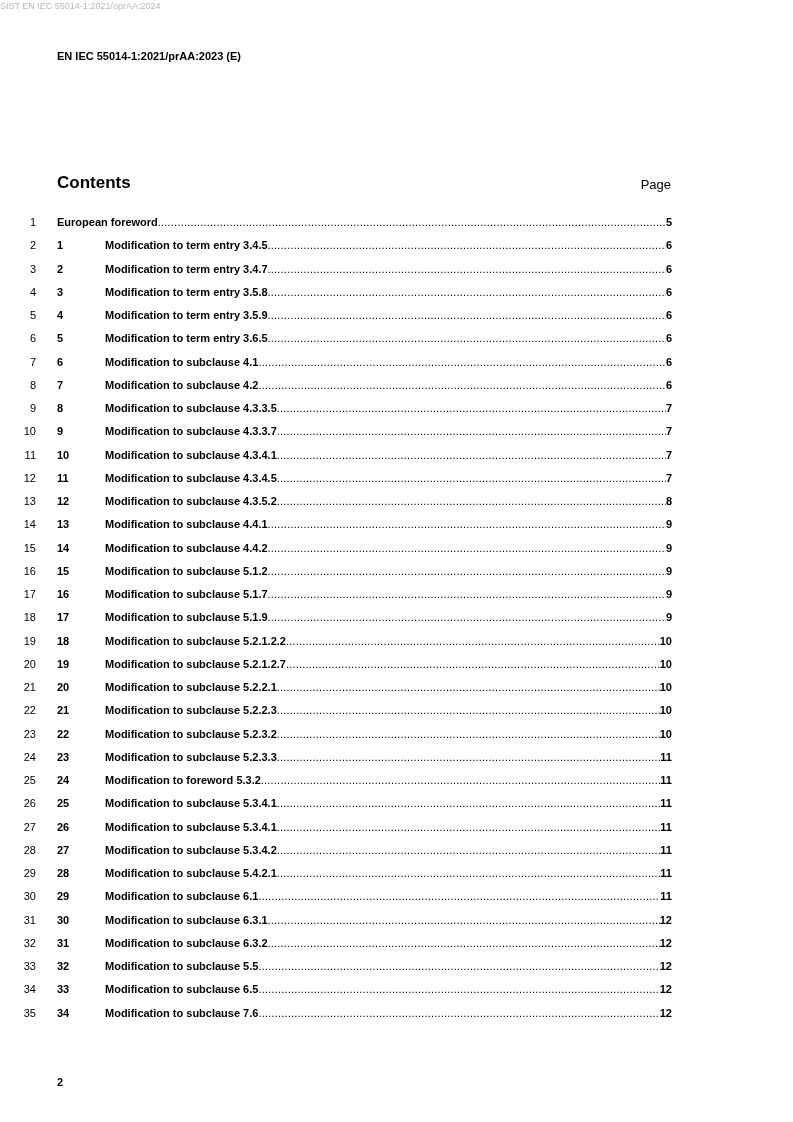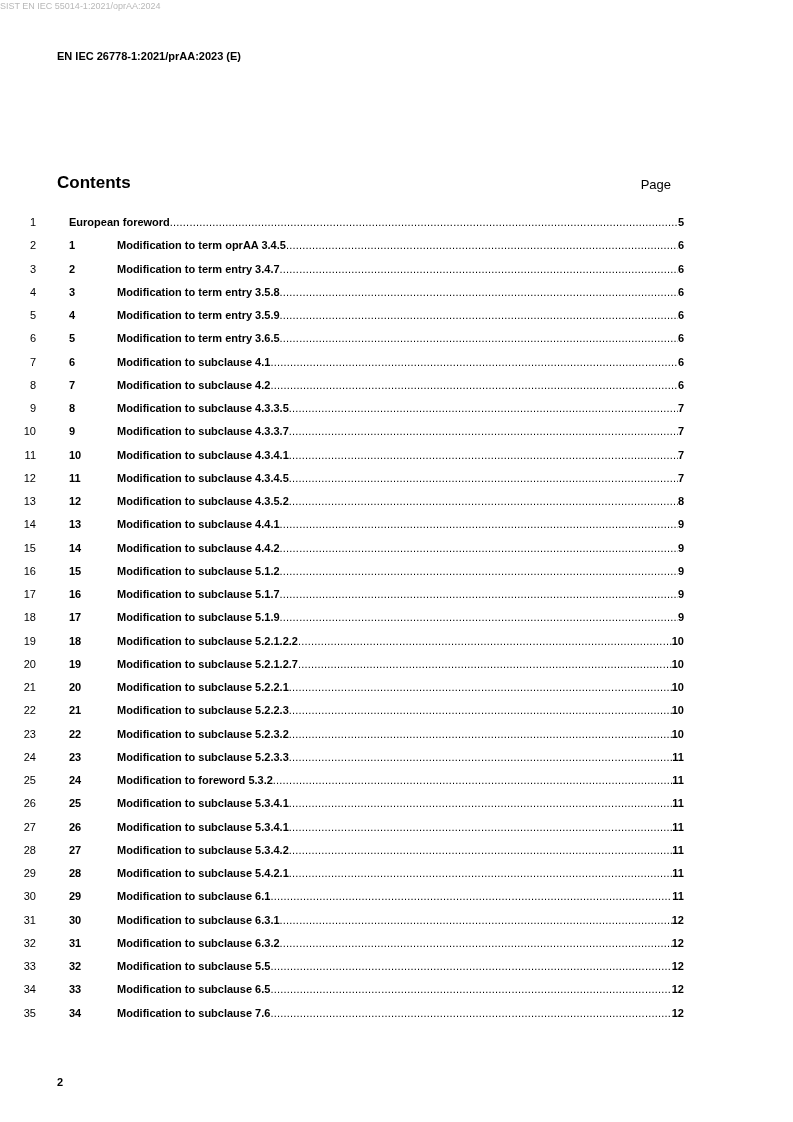--- a/index.html
+++ b/index.html
@@ -6,51 +6,51 @@
   body { width: 793px; height: 1122px; position: relative; overflow: hidden;
          font-family: "Liberation Sans", sans-serif; color: #000; }
   .watermark { position: absolute; top: 0; left: 0; width: 793px; text-align: left;
                font-size: 9px; color: #b8b8b8; line-height: 12px; }
   .doc-header { position: absolute; top: 50px; left: 57px; font-size: 11px; font-weight: bold; }
   .contents-title { position: absolute; top: 173px; left: 57px; font-size: 17px; font-weight: bold; }
   .page-label { position: absolute; top: 177px; right: 122px; font-size: 13px; }
   .toc { position: absolute; top: 214px; left: 0; width: 793px; }
   .toc-row { position: relative; height: 23.26px; font-size: 11px; line-height: 16px; }
   .line-no { position: absolute; left: 0; width: 36px; text-align: right; top: 0; color: #000; font-weight: normal; }
-  .entry { position: absolute; left: 57px; width: 615px; top: 0; display: flex; font-weight: bold; margin-left: 12px; }
+  .entry { position: absolute; left: 57px; width: 615px; top: 0; display: flex; font-weight: bold; }
   .clause-no { width: 48px; flex: none; }
   .title { white-space: nowrap; flex: none; }
   .leader { flex: 1 1 auto; overflow: hidden; white-space: nowrap; letter-spacing: 0.2px; }
   .leader::after { content: "................................................................................................................................................................................................................................................"; font-weight: normal; }
   .pg { flex: none; text-align: right; }
   .footer-page { position: absolute; top: 1076px; left: 57px; font-size: 11px; font-weight: bold; }
 </style>
 </head>
 <body>
 
 <div class="watermark">SIST EN IEC 55014-1:2021/oprAA:2024</div>
-<div class="doc-header">EN IEC 26778-1:2021/prAA:2023 (E)</div>
+<div class="doc-header">EN IEC 55014-1:2021/prAA:2023 (E)</div>
 <div class="contents-title">Contents</div>
 <div class="page-label">Page</div>
 
 <div class="toc" id="toc">
     <div class="toc-row">
     <span class="line-no">1</span>
     <div class="entry">
 
       <span class="title">European foreword</span>
       <span class="leader"></span>
       <span class="pg">5</span>
     </div>
   </div>
     <div class="toc-row">
     <span class="line-no">2</span>
     <div class="entry">
       <span class="clause-no">1</span>
-      <span class="title">Modification to term oprAA 3.4.5</span>
+      <span class="title">Modification to term entry 3.4.5</span>
       <span class="leader"></span>
       <span class="pg">6</span>
     </div>
   </div>
     <div class="toc-row">
     <span class="line-no">3</span>
     <div class="entry">
       <span class="clause-no">2</span>
       <span class="title">Modification to term entry 3.4.7</span>
       <span class="leader"></span>

